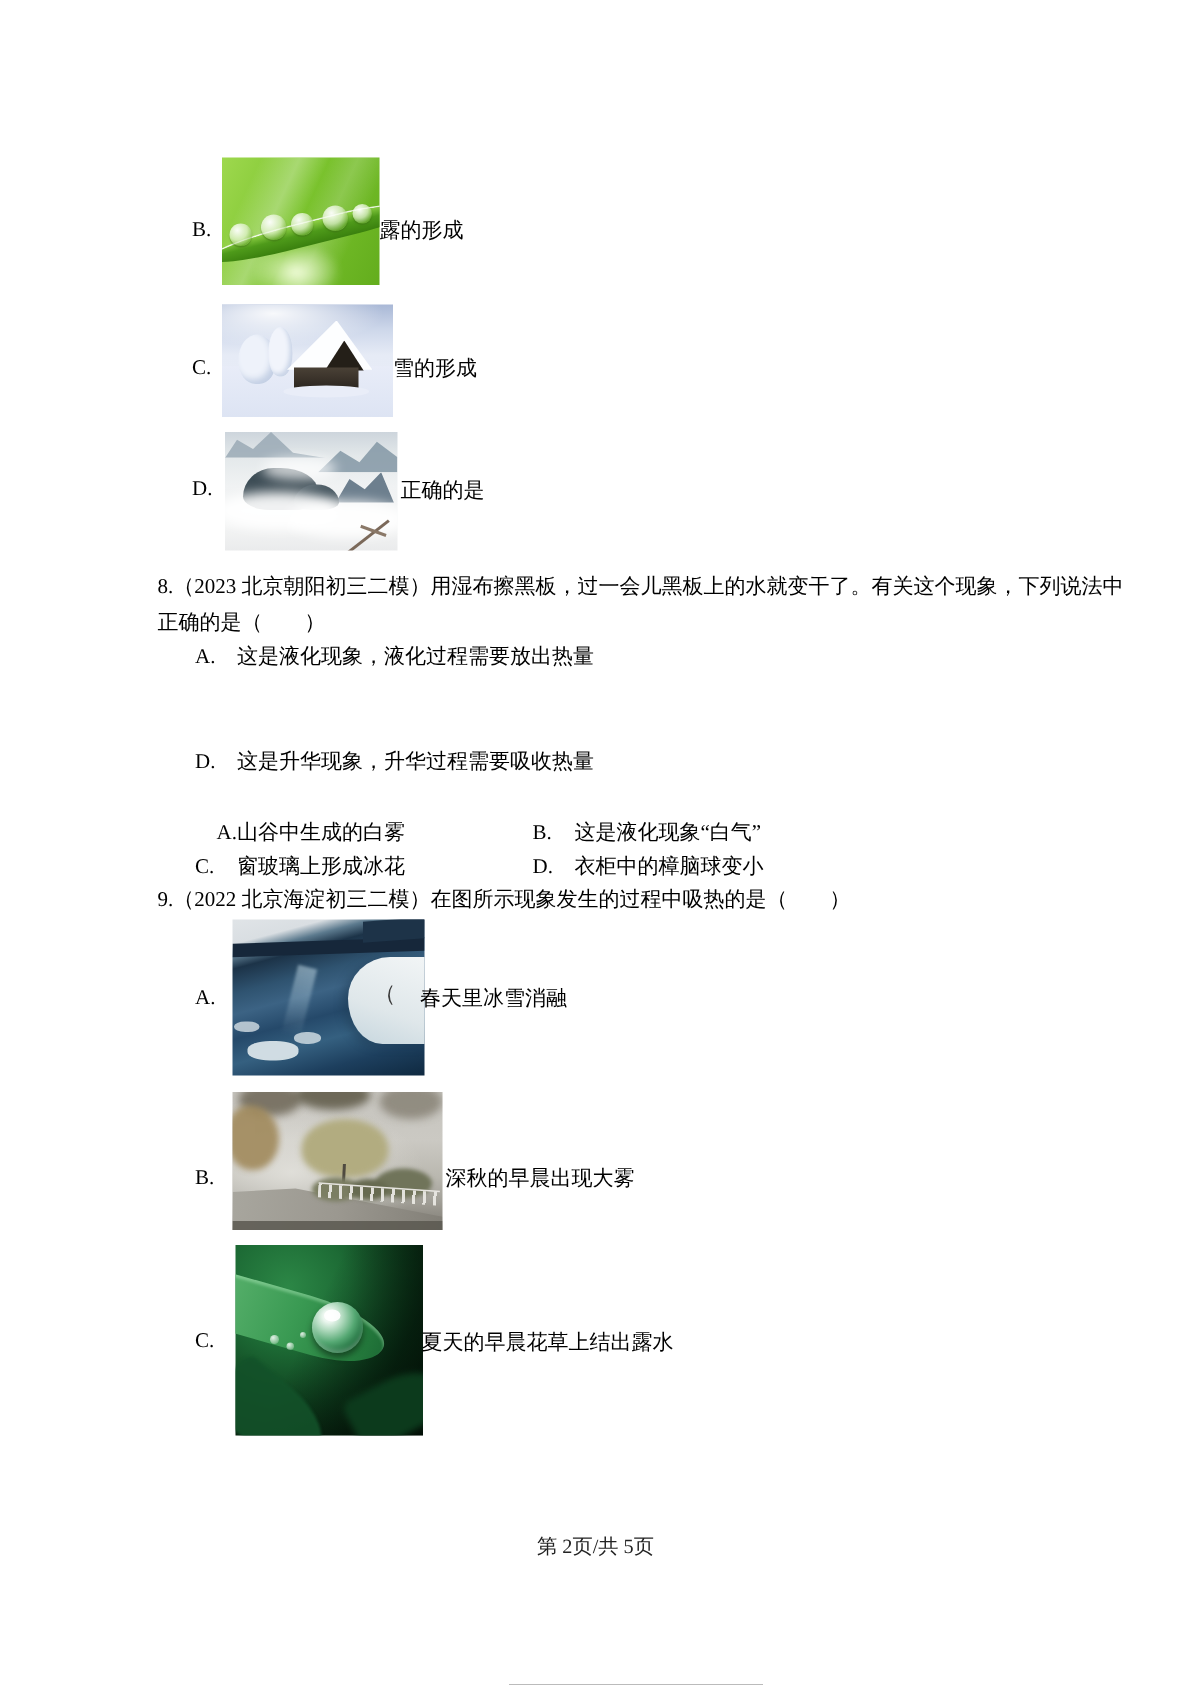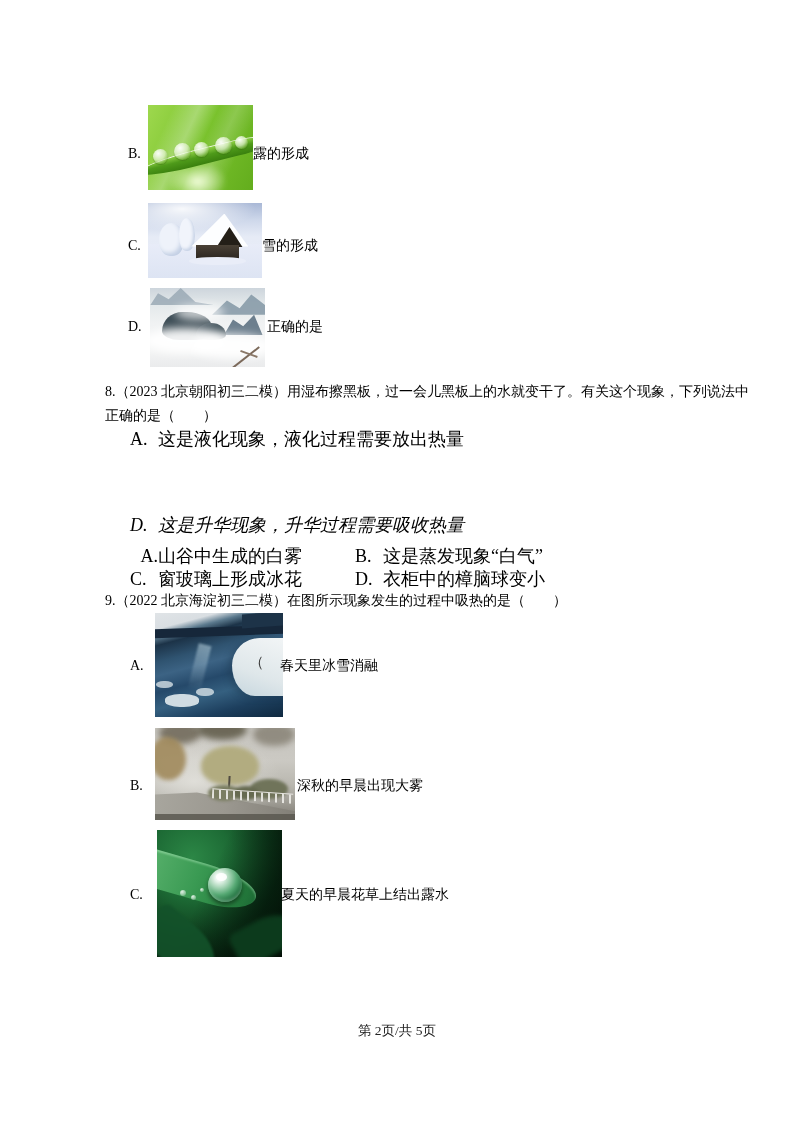--- a/index.html
+++ b/index.html
@@ -1,21 +1,21 @@
 <!DOCTYPE html>
 <html><head>
 <meta charset="utf-8">
 <style>
   html,body{margin:0;padding:0;background:#888;}
   .page{
     position:relative;width:794px;height:1123px;margin:0 auto;background:#fff;
     font-family:"Liberation Serif","DejaVu Serif",serif;color:#000;overflow:hidden;
   }
   .line{position:absolute;font-size:14px;line-height:18px;white-space:nowrap;}
-  .optline{position:absolute;font-size:18px;line-height:18px;white-space:nowrap;}
+  .optline{position:absolute;font-size:14px;line-height:18px;white-space:nowrap;}
   .optlabel{display:inline-block;min-width:28px;}
   .cap{position:absolute;font-size:14px;white-space:nowrap;}
   .photo{position:absolute;overflow:hidden;}
   .photo *{position:absolute;}
   .footer{position:absolute;left:0;width:100%;text-align:center;font-size:13.5px;color:#222;}
 
   
   .photo-dew{background:linear-gradient(115deg,#9ed84e 0%,#7cc42e 45%,#63ad1d 100%);}
   .dew-ray{inset:0;background:linear-gradient(115deg,rgba(255,255,255,0) 18%,rgba(255,255,255,.30) 36%,rgba(255,255,255,0) 50%,rgba(255,255,255,.18) 63%,rgba(255,255,255,0) 78%);}
   .dew-glow{left:18%;bottom:-14%;width:58%;height:48%;background:radial-gradient(ellipse,rgba(246,255,225,.95),rgba(246,255,225,0) 70%);filter:blur(2px);}
@@ -125,24 +125,24 @@
     <div class="fog-mist1"></div>
     <div class="fog-mist2"></div>
     <div class="fog-branch"></div>
     <div class="fog-branch2"></div>
   </div>
   <div class="cap" style="left:267px;top:318px;">正确的是</div>
 
   <div class="line" style="left:105px;top:383px;">8.（2023 北京朝阳初三二模）用湿布擦黑板，过一会儿黑板上的水就变干了。有关这个现象，下列说法中</div>
   <div class="line" style="left:105px;top:407px;">正确的是（　　）</div>
   <div class="optline" style="left:130px;top:430px;"><span class="optlabel">A.</span><span>这是液化现象，液化过程需要放出热量</span></div>
-  <div class="optline" style="left:130px;top:516px;font-style:italic;"><span class="optlabel">D.</span><span>这是升华现象，升华过程需要吸收热量</span></div>
+  <div class="optline" style="left:130px;top:500px;"><span class="optlabel">D.</span><span>这是升华现象，升华过程需要吸收热量</span></div>
 
   <div class="optline" style="left:130px;top:547px;text-align:right;"><span class="optlabel">A.</span><span>山谷中生成的白雾</span></div>
-  <div class="optline" style="left:355px;top:547px;"><span class="optlabel">B.</span><span>这是蒸发现象“白气”</span></div>
+  <div class="optline" style="left:355px;top:547px;"><span class="optlabel">B.</span><span>这是液化现象“白气”</span></div>
   <div class="optline" style="left:130px;top:570px;"><span class="optlabel">C.</span><span>窗玻璃上形成冰花</span></div>
   <div class="optline" style="left:355px;top:570px;"><span class="optlabel">D.</span><span>衣柜中的樟脑球变小</span></div>
 
   <div class="line" style="left:105px;top:592px;">9.（2022 北京海淀初三二模）在图所示现象发生的过程中吸热的是（　　）</div>
 
   <div class="line" style="left:130px;top:657px;">A.</div>
   <div class="photo photo-ice" style="left:155px;top:613px;width:128px;height:104px;">
     <div class="ice-topband"></div>
     <div class="ice-topright"></div>
     <div class="ice-streak"></div>

